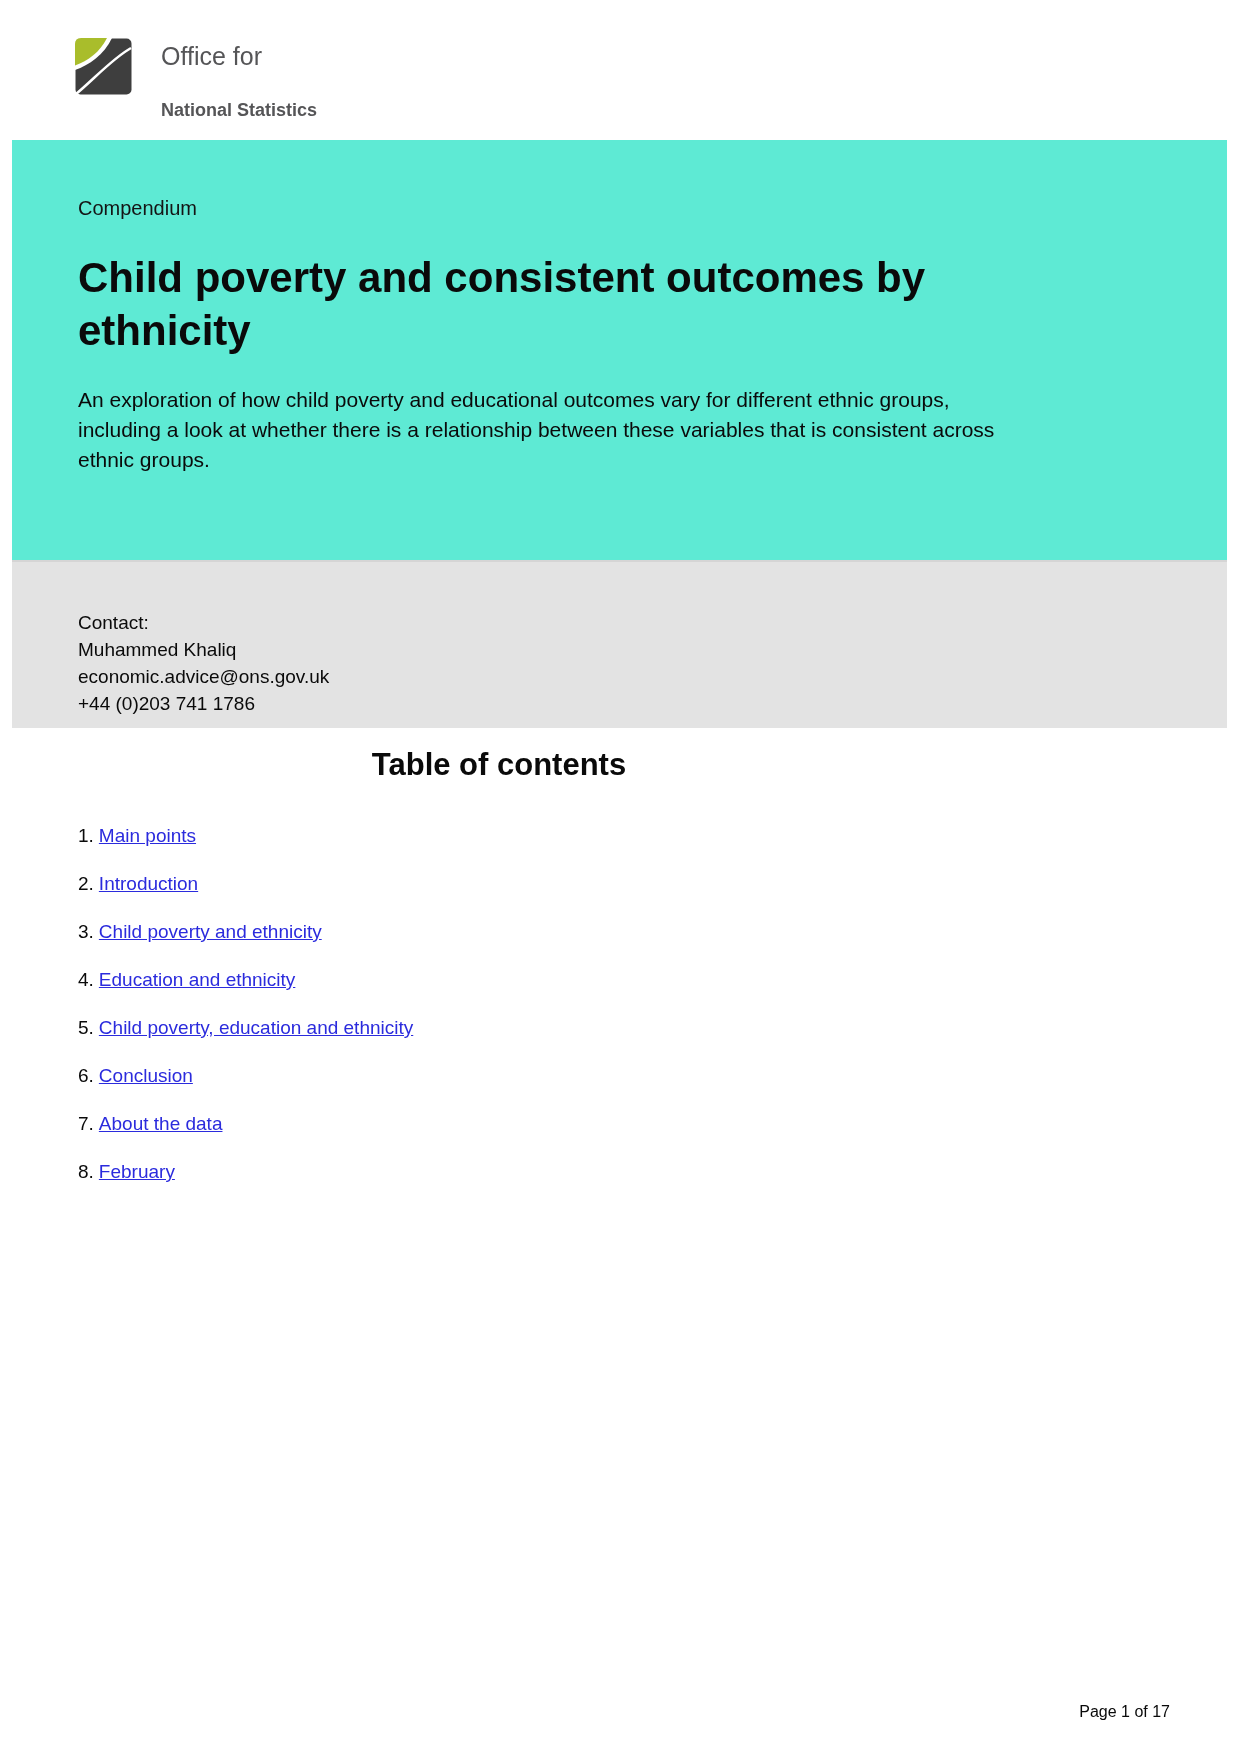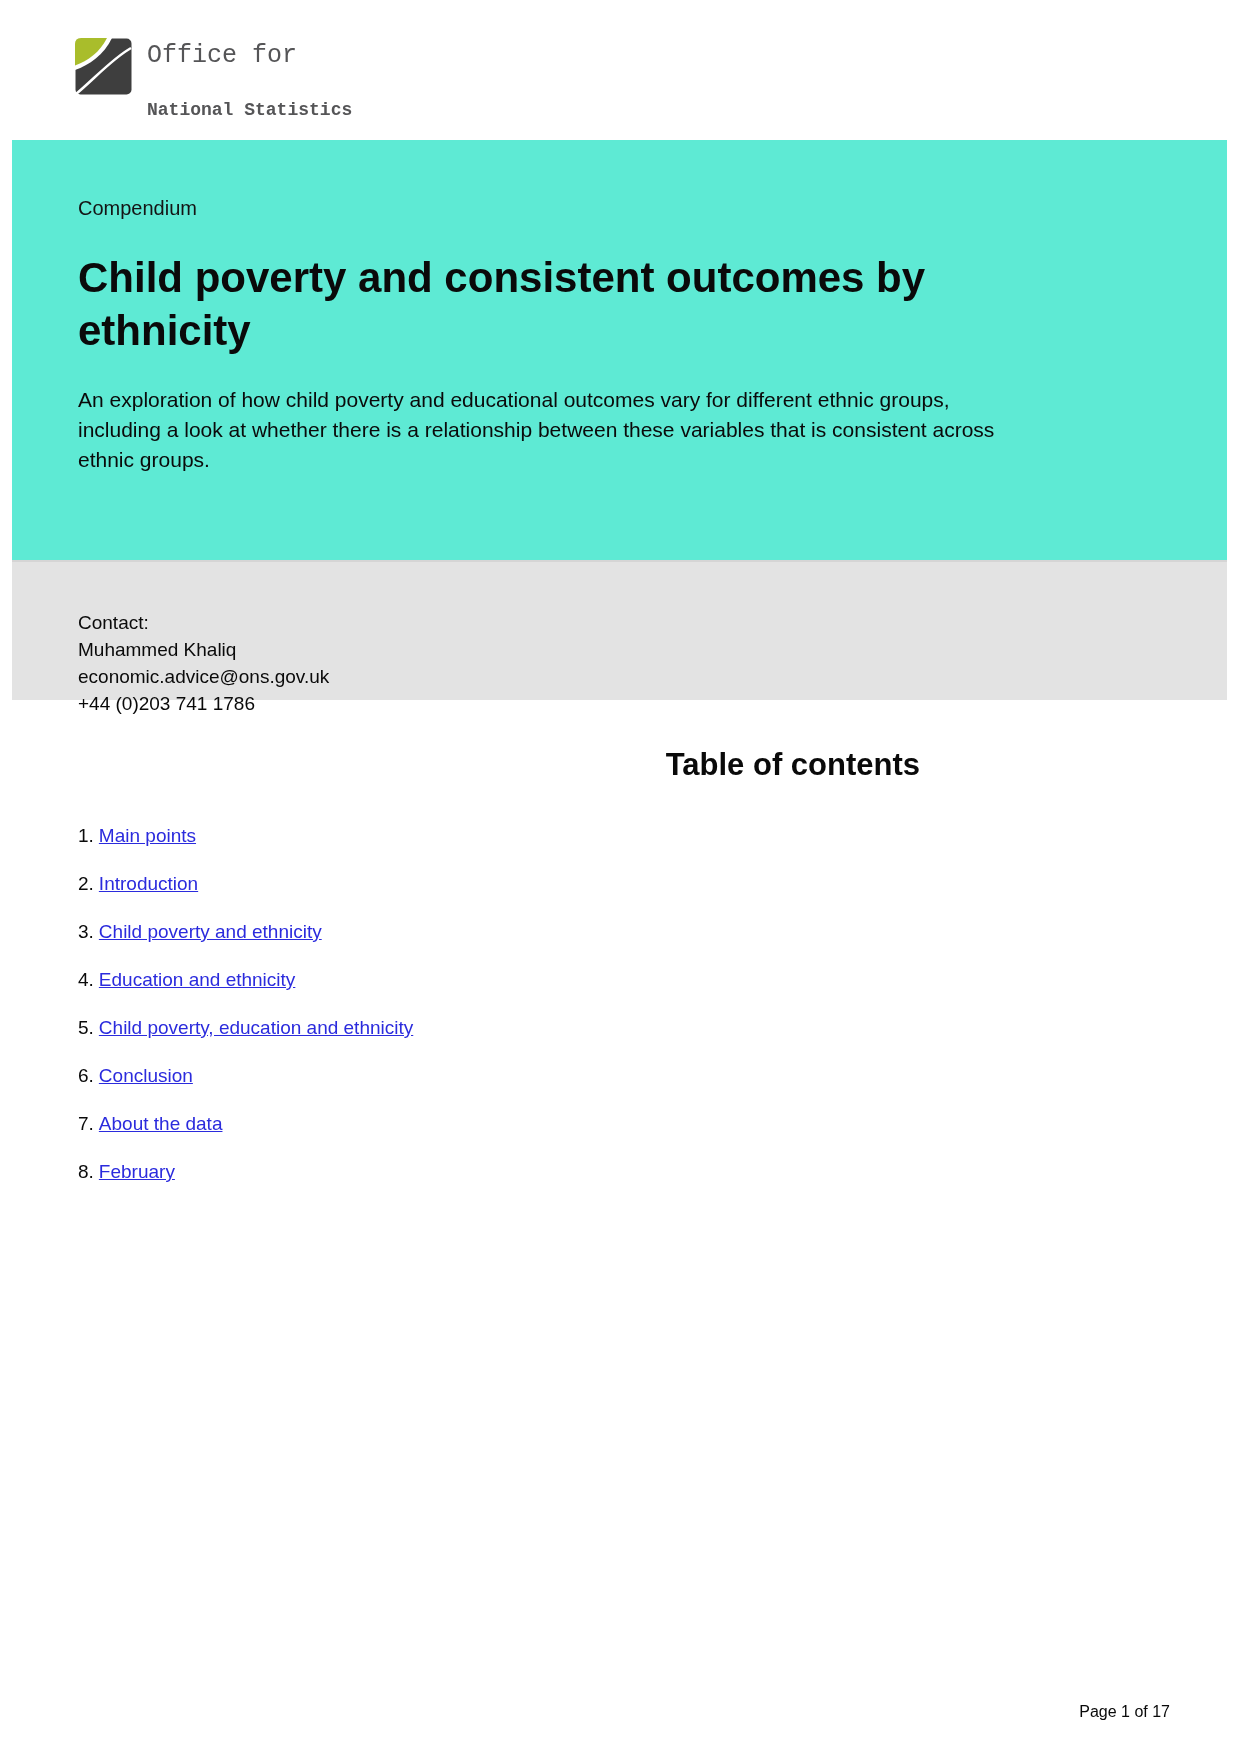--- a/index.html
+++ b/index.html
@@ -13,42 +13,41 @@
     overflow: hidden;
   }
 
   
   .logo {
     position: absolute;
     left: 75px;
     top: 38px;
     display: flex;
     align-items: flex-start;
-    gap: 15px;
-    font-family: Liberation Mono, monospace;
+    gap: 29px;
   }
   .logo-text { padding-top: 3px; color: #555557; }
   .logo-line1 { font-size: 25px; font-weight: 400; line-height: 30px; }
   .logo-line2 { font-size: 18px; font-weight: 700; line-height: 30px; margin-top: 24px; }
 
   
   .band {
     position: absolute;
     left: 12px;
     right: 14px;
   }
   .band-title {
     top: 140px;
     height: 420px;
     background: #5eead4;
     padding: 57px 0 0 66px;
   }
   .band-meta {
     top: 560px;
-    height: 140px;
+    height: 168px;
     background: #e3e3e3;
     border-top: 2px solid #d5d5d5;
     padding: 47px 0 0 66px;
   }
 
   .doc-type { font-size: 20px; color: #141414; }
   .doc-title {
     margin-top: 31px;
     width: 895px;
     font-size: 42px;
@@ -67,21 +66,21 @@
   .meta-cols { display: flex; }
   .meta-col { width: 287px; font-size: 19px; line-height: 27px; color: #0a0a0a; }
   .meta-col:last-child { width: auto; }
 
   
   .toc-heading {
     position: absolute;
     top: 747px;
     left: 78px;
     width: 842px;
-    text-align: right;
+    text-align: center;
     font-size: 31px;
     font-weight: 700;
     color: #0a0a0a;
   }
   .toc-list {
     position: absolute;
     top: 822px;
     left: 78px;
     list-style: none;
   }

